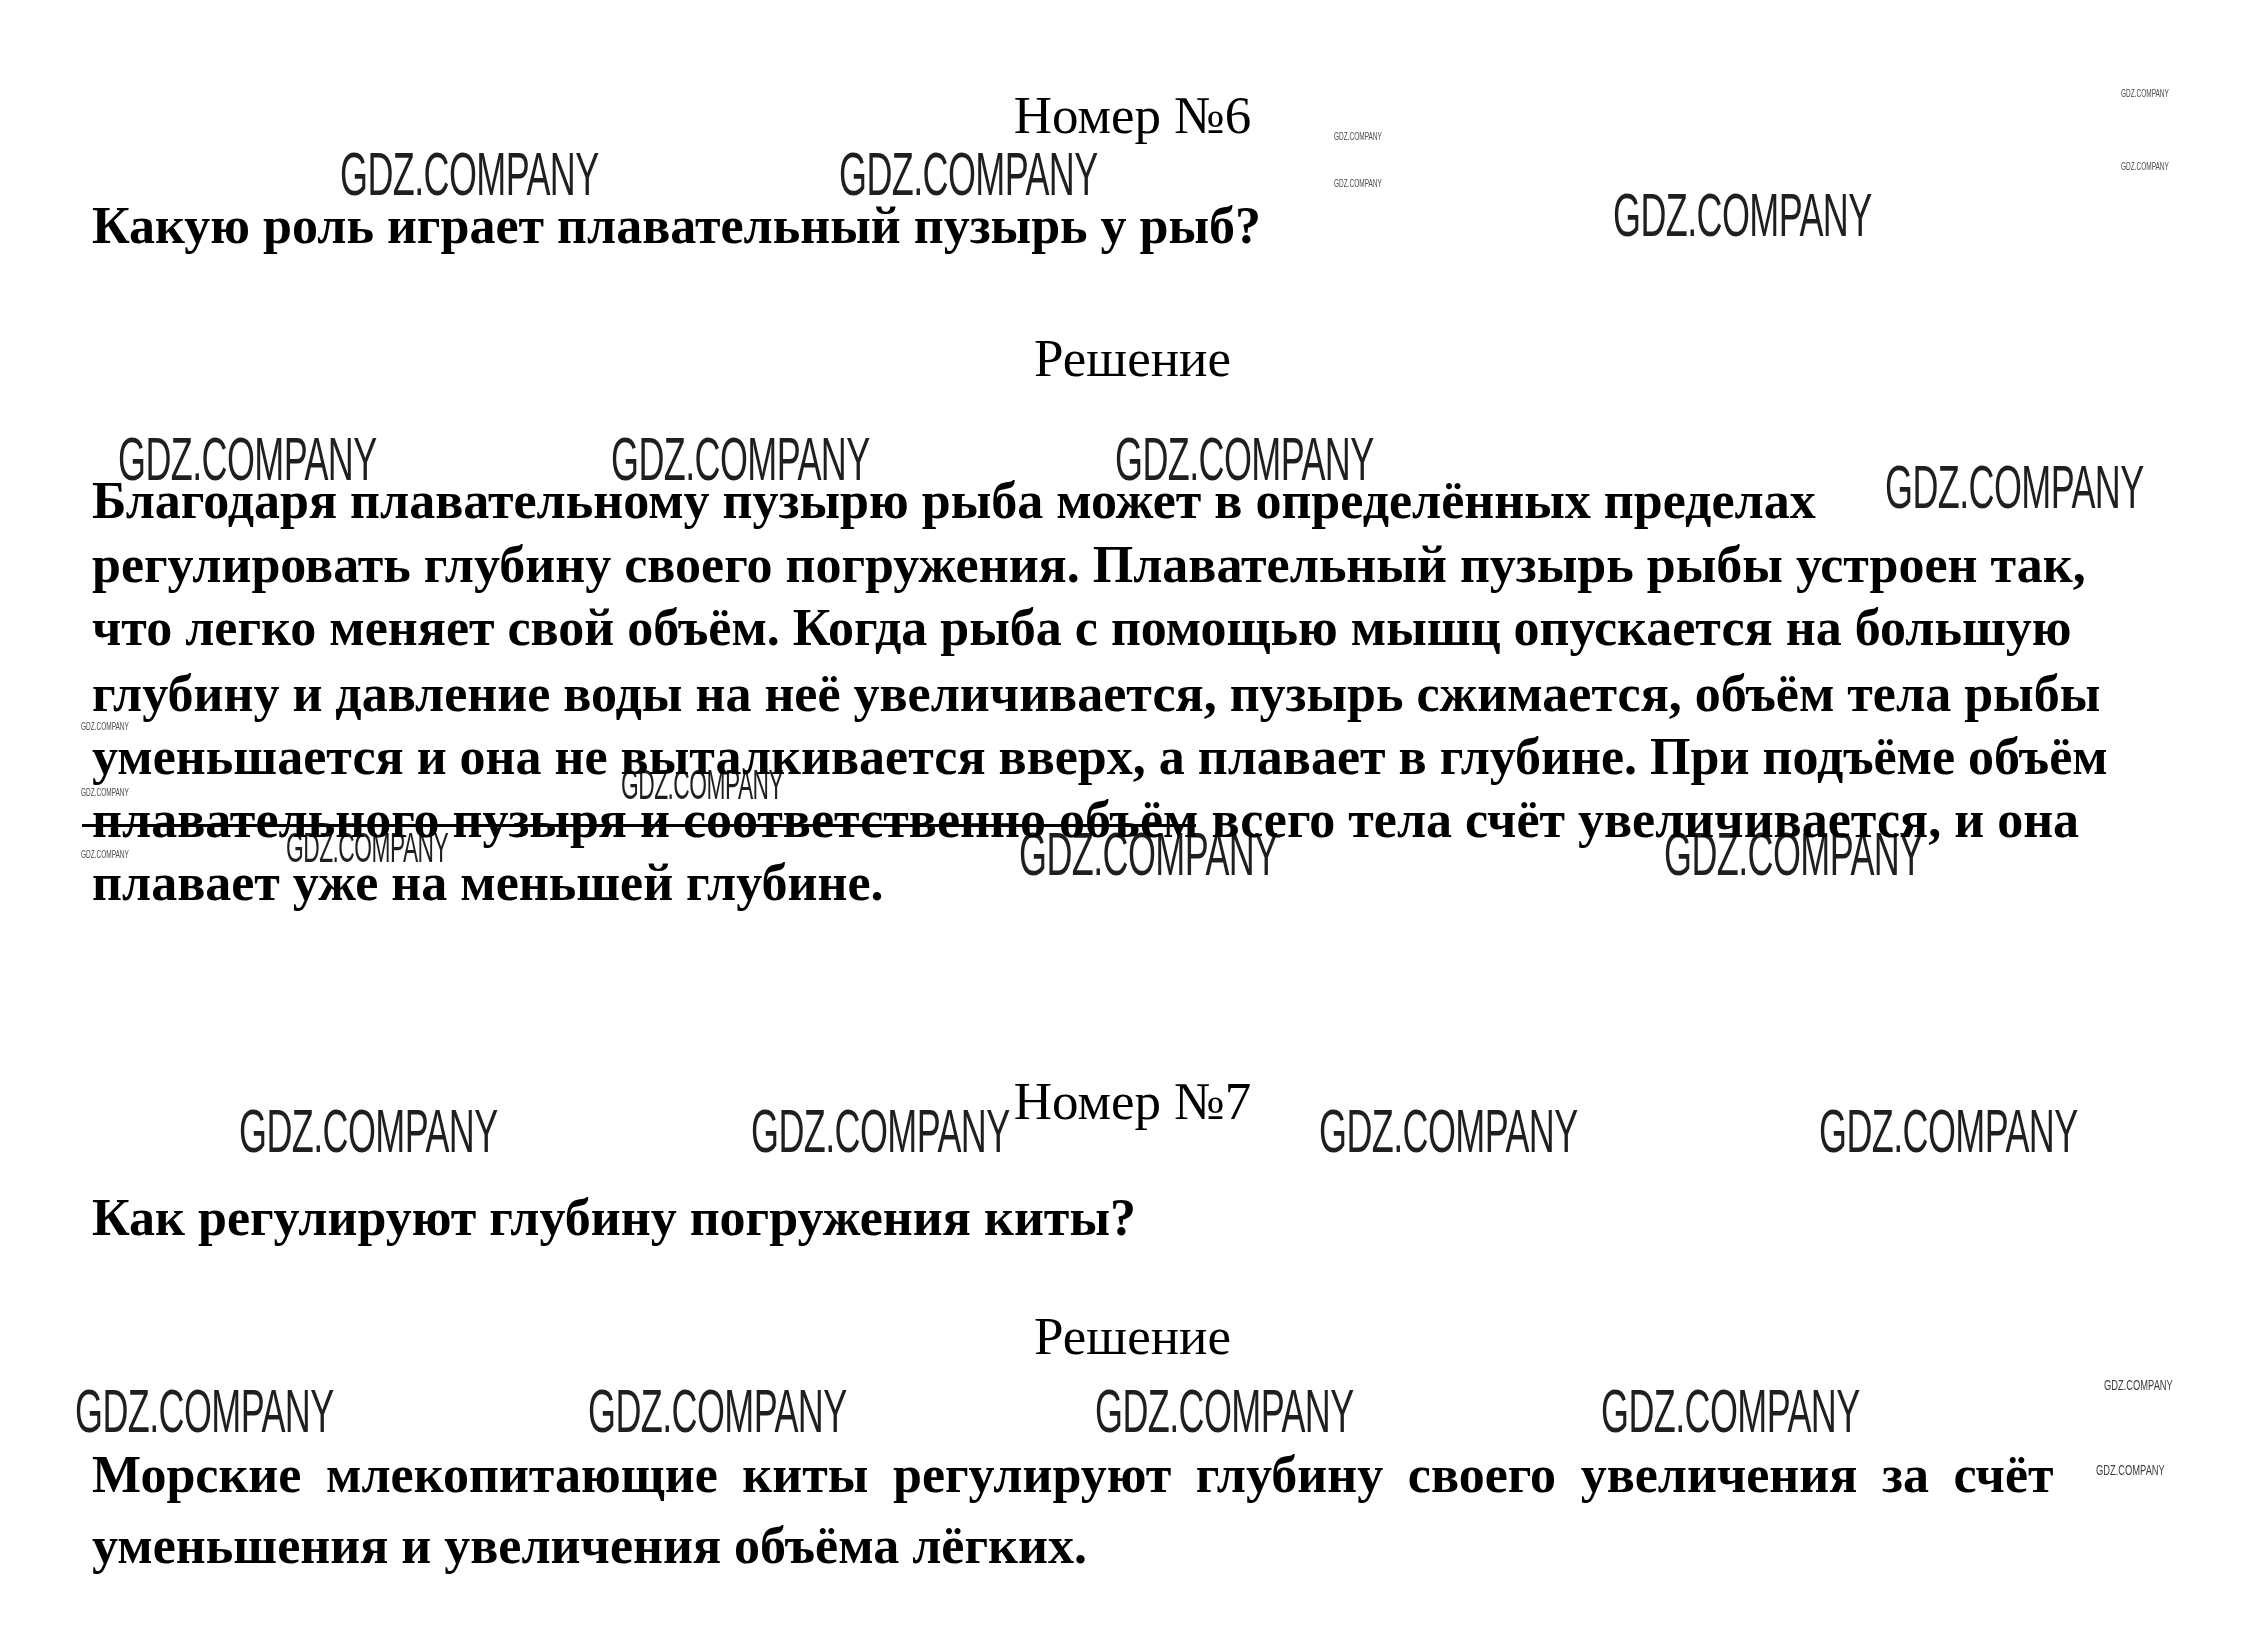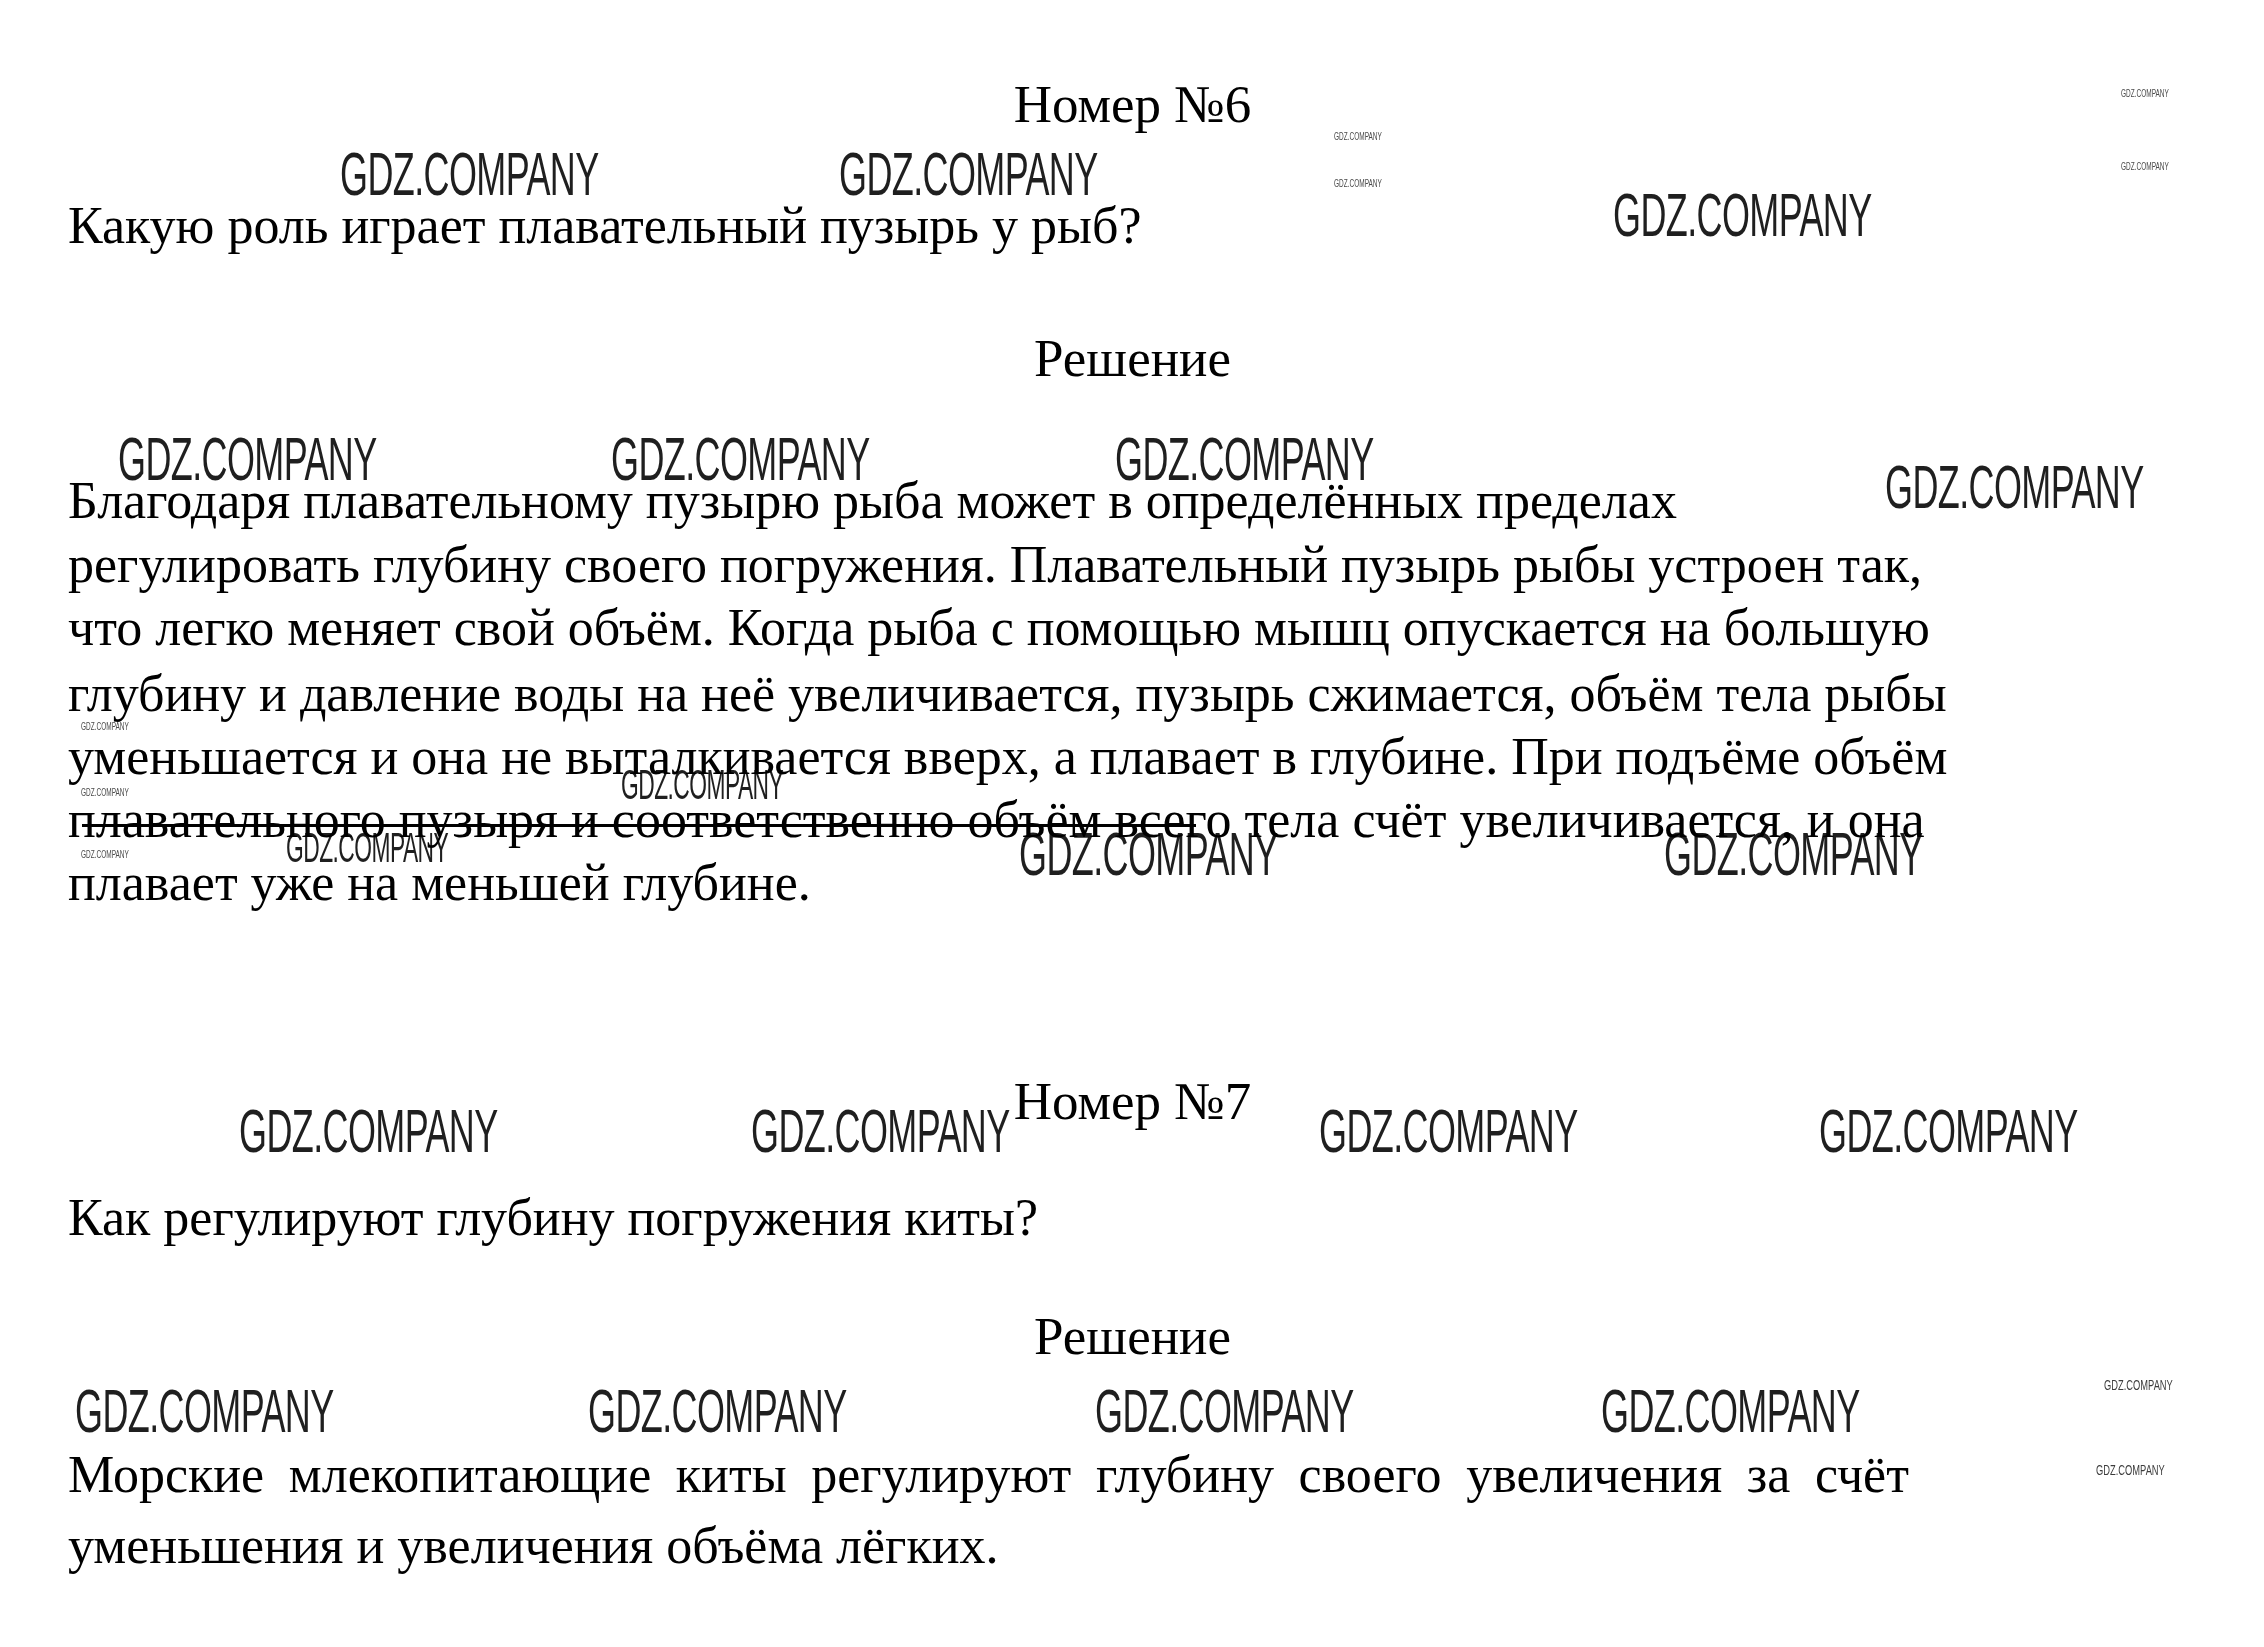--- a/index.html
+++ b/index.html
@@ -8,25 +8,26 @@
     width:2265px;
     height:1648px;
     background:#ffffff;
     overflow:hidden;
     font-family:"Liberation Serif", serif;
     color:#000;
   }
   
   .line{
     position:absolute;
-    left:68px;
+    left:92px;
     white-space:nowrap;
     font-size:52px;
     line-height:1;
     color:#000;
+    font-weight:bold;
   }
   .heading{
     position:absolute;
     left:0; right:0;
     text-align:center;
     font-size:53px;
     line-height:1;
     color:#000;
     white-space:nowrap;
   }
@@ -81,21 +82,21 @@
   <div class="wm wm-t" style="left:1334px;top:130px">GDZ.COMPANY</div>
   <div class="wm wm-t" style="left:1334px;top:177px">GDZ.COMPANY</div>
   <div class="wm wm-t" style="left:2121px;top:87px">GDZ.COMPANY</div>
   <div class="wm wm-t" style="left:2121px;top:160px">GDZ.COMPANY</div>
   <div class="wm wm-t" style="left:81px;top:720px">GDZ.COMPANY</div>
   <div class="wm wm-t" style="left:81px;top:786px">GDZ.COMPANY</div>
   <div class="wm wm-t" style="left:81px;top:848px">GDZ.COMPANY</div>
   <div class="wm wm-t2" style="left:2104px;top:1378px">GDZ.COMPANY</div>
   <div class="wm wm-t2" style="left:2096px;top:1463px">GDZ.COMPANY</div>
 
-  <div class="heading" style="top:78px">Номер №6</div>
+  <div class="heading" style="top:89px">Номер №6</div>
   <div class="line" style="top:200px">Какую роль играет плавательный пузырь у рыб?</div>
   <div class="heading" style="top:332px">Решение</div>
 
   <div class="line" style="top:475px">Благодаря плавательному пузырю рыба может в определённых пределах</div>
   <div class="line" style="top:539px">регулировать глубину своего погружения. Плавательный пузырь рыбы устроен так,</div>
   <div class="line" style="top:602px">что легко меняет свой объём. Когда рыба с помощью мышц опускается на большую</div>
   <div class="line" style="top:731px">уменьшается и она не выталкивается вверх, а плавает в глубине. При подъёме объём</div>
   <div class="line" style="top:668px">глубину и давление воды на неё увеличивается, пузырь сжимается, объём тела рыбы</div>
   <div class="line" style="top:794px">плавательного пузыря и соответственно объём всего тела счёт увеличивается, и она</div>
   <div class="line" style="top:857px">плавает уже на меньшей глубине.</div>

